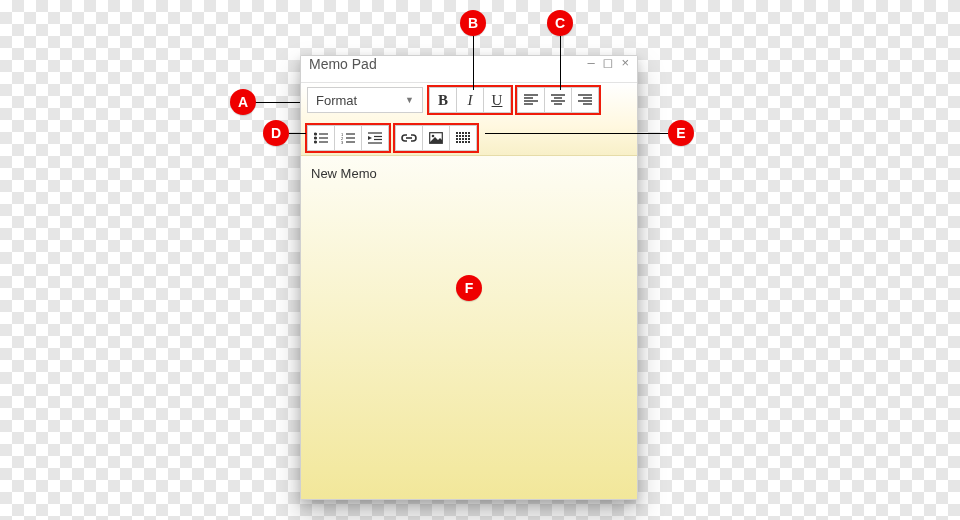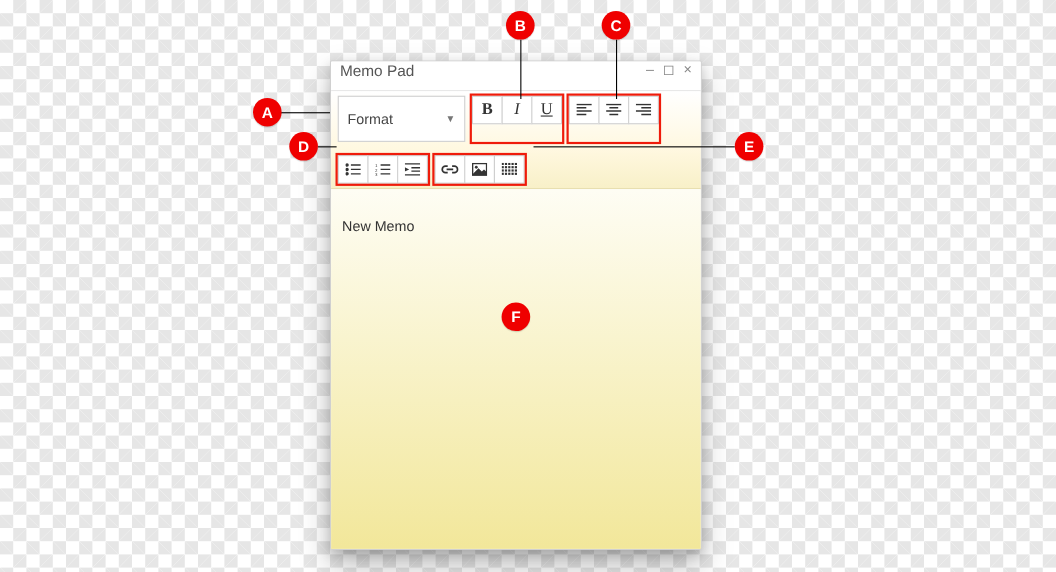--- a/index.html
+++ b/index.html
@@ -69,21 +69,21 @@
     padding: 4px 6px;
     display: flex;
     flex-wrap: wrap;
     gap: 6px 6px;
   }
   .tb-group { display: flex; gap: 0; box-sizing: border-box; }
   .tb-group.highlight { outline: 2px solid #ef1b0a; outline-offset: 0; }
 
   .format-select {
     width: 116px;
-    height: 42px;
+    height: 26px;
     box-sizing: border-box;
     border: 1px solid #cfcfcf;
     background: #fff;
     display: flex;
     align-items: center;
     justify-content: space-between;
     padding: 0 8px;
     font-size: 13px;
     color: #444;
     cursor: pointer;
@@ -104,21 +104,21 @@
     font-family: "Times New Roman", Georgia, serif;
     font-size: 15px;
     color: #333;
   }
   .tb-btn:first-child { margin-left: 0; }
   .tb-btn svg { display: block; }
 
   .body {
     flex: 1;
     background: linear-gradient(#fefdf4, #f2e79a);
-    padding: 26px 10px;
+    padding: 10px 10px;
   }
   .body .placeholder {
     color: #333;
     font-size: 13px;
   }
 
   
   .callout {
     position: absolute;
     width: 26px;

